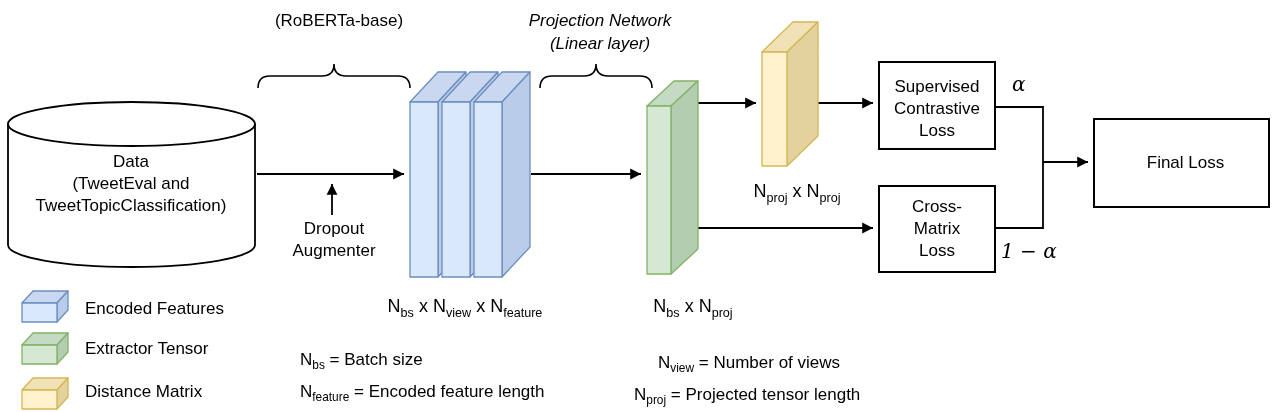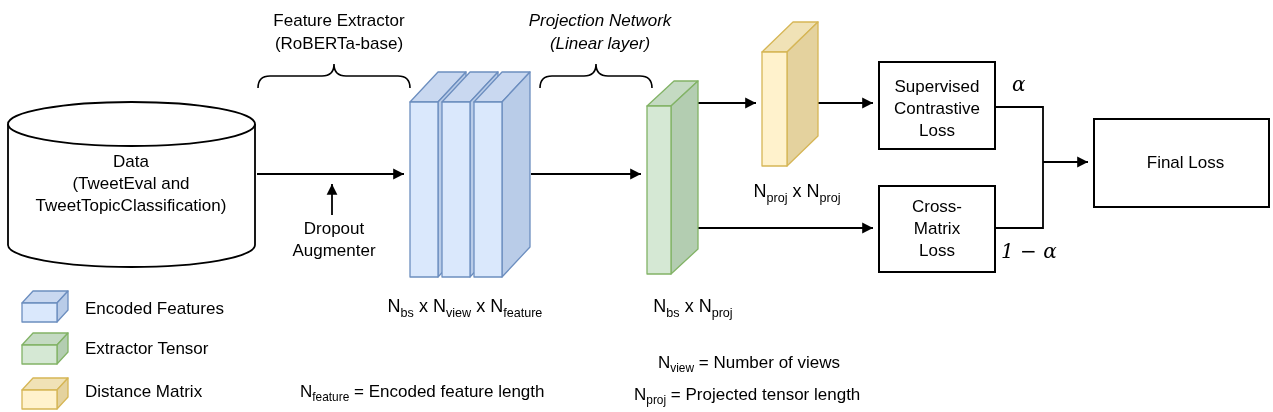--- a/index.html
+++ b/index.html
@@ -94,21 +94,20 @@
     </g>
     <g>
       <polygon points="22,390 57,390 68,378 33,378" fill="#f0e2b6" stroke="#d6b656"></polygon>
       <polygon points="57,390 68,378 68,397 57,409" fill="#e4d29e" stroke="#d6b656"></polygon>
       <polygon points="22,390 57,390 57,409 22,409" fill="#fff2cc" stroke="#d6b656"></polygon>
     </g>
   </g>
 </svg>
 
 <div class="t center titlelh" style="left:339px;top:9px;">
-  <div>Feature Extractor</div>
   <div>(RoBERTa-base)</div>
 </div>
 
 <div class="t center titlelh" style="left:600px;top:9px;font-style:italic;">
   <div>Projection Network</div>
   <div>(Linear layer)</div>
 </div>
 
 <div class="t center" style="left:131px;top:151px;">
   <div>Data</div>
@@ -145,17 +144,18 @@
 <div class="math" style="left:1001px;top:239px;">1 − α</div>
 
 <div class="t center dim" style="left:465px;top:295px;">N<sub>bs</sub> x N<sub>view</sub> x N<sub>feature</sub></div>
 <div class="t center dim" style="left:693px;top:295px;">N<sub>bs</sub> x N<sub>proj</sub></div>
 <div class="t center dim" style="left:797px;top:180px;text-align:right;">N<sub>proj</sub> x N<sub>proj</sub></div>
 
 <div class="t" style="left:85px;top:298px;">Encoded Features</div>
 <div class="t" style="left:85px;top:338px;">Extractor Tensor</div>
 <div class="t" style="left:85px;top:381px;">Distance Matrix</div>
 
+<div class="t def" style="left:300px;top:349px;">N<sub>bs</sub> = Batch size</div>
 <div class="t def" style="left:300px;top:381px;">N<sub>feature</sub> = Encoded feature length</div>
 <div class="t def" style="left:658px;top:352px;">N<sub>view</sub> = Number of views</div>
 <div class="t def" style="left:634px;top:384px;">N<sub>proj</sub> = Projected tensor length</div>
 
 </div>
 
 </body></html>

